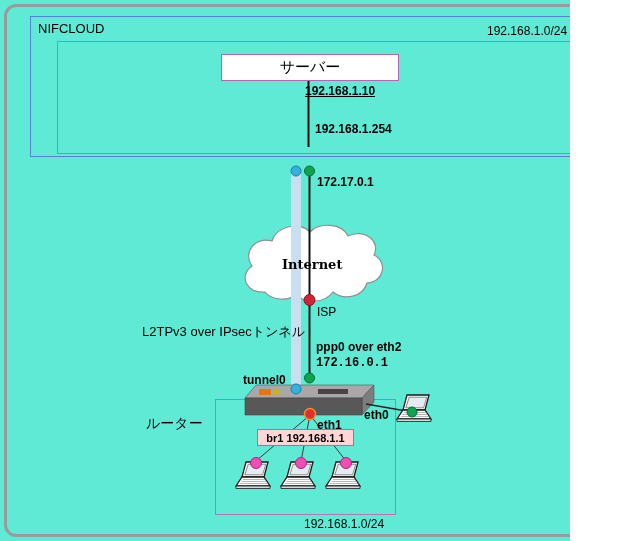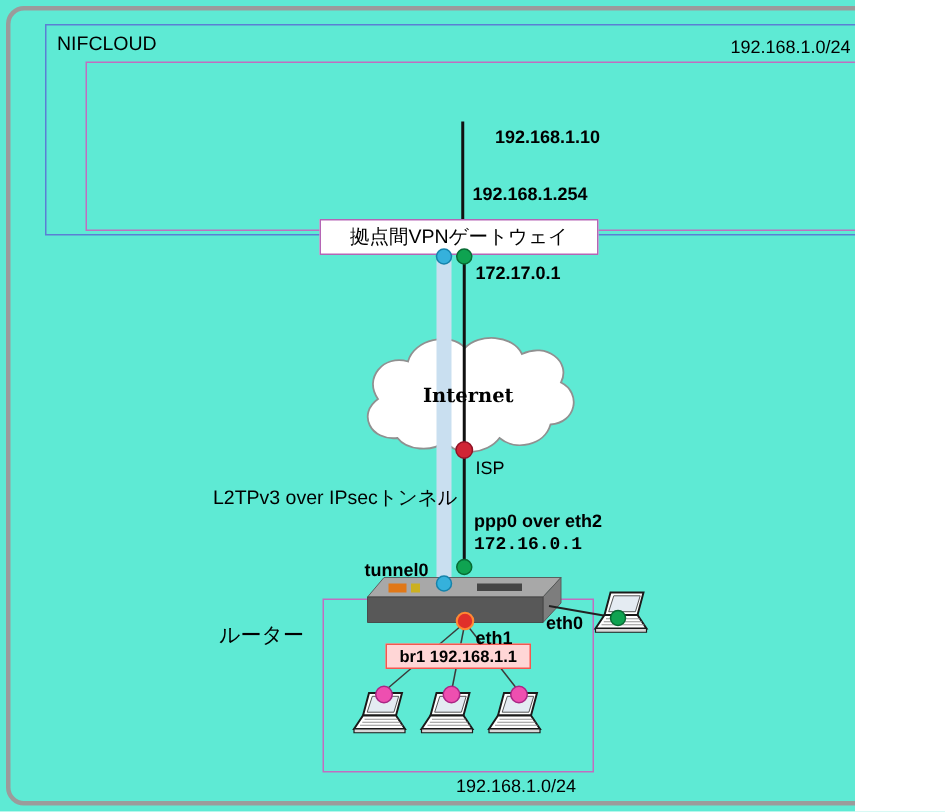--- a/index.html
+++ b/index.html
@@ -76,25 +76,25 @@
     <use href="#laptop" transform="translate(236,462)"></use>
     <use href="#laptop" transform="translate(281,462)"></use>
     <use href="#laptop" transform="translate(326,462)"></use>
 
     <use href="#laptop" transform="translate(397,395)"></use>
   </svg>
 
   <div class="abs lbl" style="left:38px; top:22px; font-size:13px;">NIFCLOUD</div>
   <div class="abs lbl" style="left:487px; top:25px;">192.168.1.0/24</div>
 
+  <div class="abs node-box" style="left:221px; top:54px; width:178px; height:27px; font-size:15px;">サーバー</div>
 
-  <div class="abs lbl b" style="left:330px; top:85px;">192.168.1.10</div>
+  <div class="abs lbl b" style="left:305px; top:85px;text-decoration:underline;">192.168.1.10</div>
   <div class="abs lbl b" style="left:315px; top:123px;">192.168.1.254</div>
 
-  <div class="abs node-box" style="left:213px; top:146px; width:186px; height:24px; font-size:13px;">拠点間VPNゲートウェイ</div>
 
   <div class="abs lbl b" style="left:317px; top:176px;">172.17.0.1</div>
 
   <div class="abs lbl serif" style="left:282px; top:258px; width:60px; text-align:center; font-size:13px;">Internet</div>
   <div class="abs lbl" style="left:317px; top:306px;">ISP</div>
 
   <div class="abs lbl" style="left:142px; top:325px; font-size:13px;">L2TPv3 over IPsecトンネル</div>
 
   <div class="abs lbl b" style="left:316px; top:341px;">ppp0 over eth2</div>
   <div class="abs lbl b" style="left:316px; top:357px;font-family:Liberation Mono, monospace;">172.16.0.1</div>

